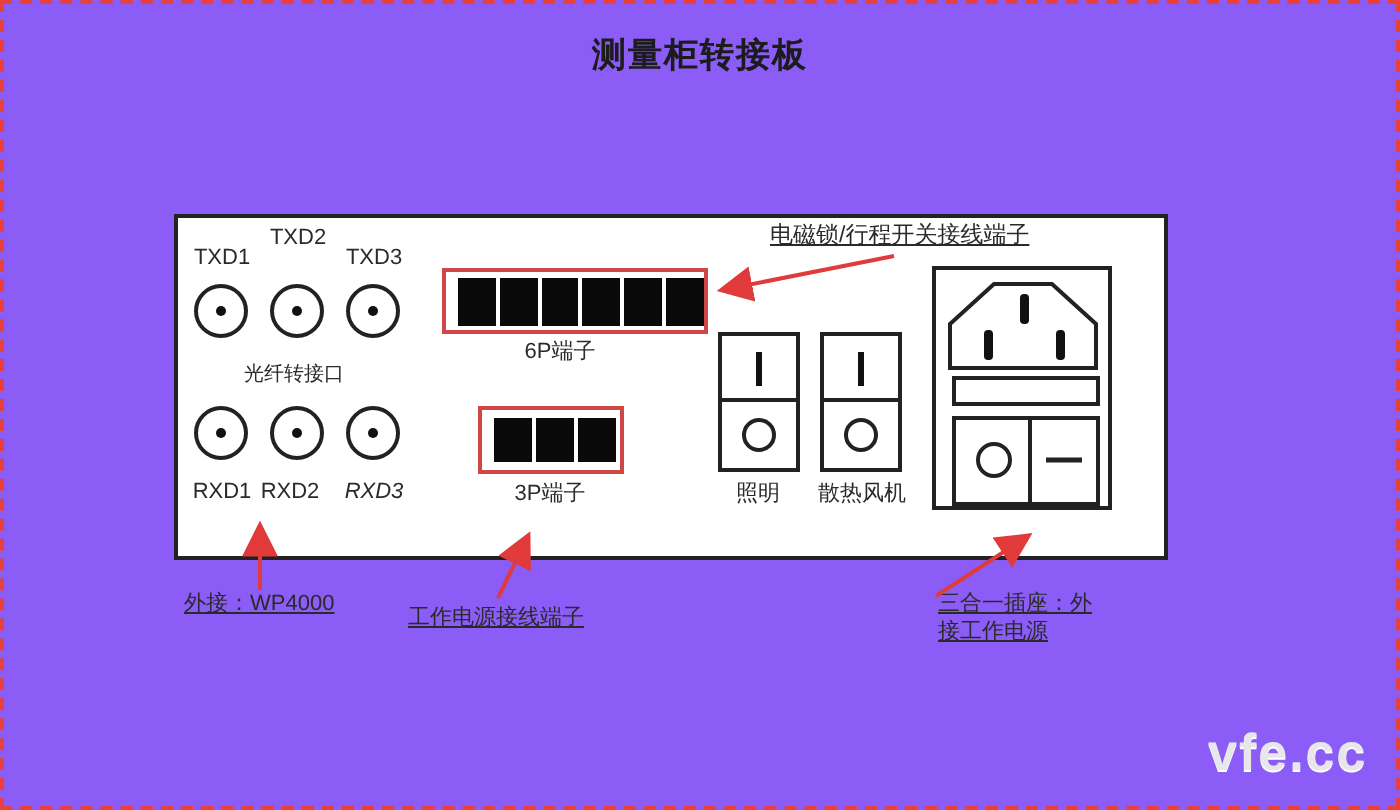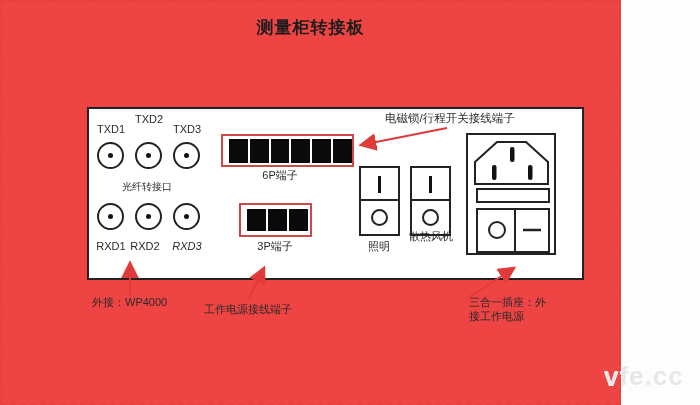--- a/index.html
+++ b/index.html
@@ -6,22 +6,22 @@
   html,body { width:700px; height:405px; }
   body{
     font-family:"Liberation Sans","DejaVu Sans",sans-serif;
     background:#fdfdfd;
     color:#2a2a2a;
     position:relative;
     overflow:hidden;
   }
   .canvas{
     position:absolute; inset:0;
-    width:621px; height:405px;
-    background:#ef4444;
+    width:700px; height:405px;
+    background:#8b5cf6;
     border:2px dashed #e8403a;
   }
   .title{
     position:absolute; top:14px; left:0; width:100%;
     text-align:center; font-size:17px; font-weight:bold; color:#1c1c1c;
     letter-spacing:1px;
   }
   
   .panel{
     position:absolute; left:85px; top:105px; width:497px; height:173px;
@@ -62,21 +62,21 @@
     position:absolute; left:50%; top:50%; width:17px; height:17px;
     margin:-8.5px 0 0 -8.5px; border:2px solid #222; border-radius:50%;
   }
   
   .socket{
     position:absolute; left:377px; top:24px; width:90px; height:122px;
     border:2px solid #222; background:#fff;
   }
   .socket svg{ position:absolute; left:0; top:0; }
   
-  .note{ position:absolute; font-size:11px; color:#2a2a2a; line-height:13.5px; white-space:nowrap; }
+  .note{ position:absolute; font-size:11px; color:#2a2a2a; line-height:13.5px; white-space:nowrap;text-decoration:underline; }
   .arrows{ position:absolute; left:0; top:0; pointer-events:none; }
   .watermark{
     position:absolute; left:602px; top:359px;
     font-size:26px; font-weight:bold; color:#e7e7eb;
     text-shadow:0 1px 0 #fff; letter-spacing:1px;
   }
 </style>
 </head>
 <body>
 
@@ -144,21 +144,21 @@
     <div class="lbl center" style="left:260px;top:130px;width:60px;">照明</div>
 
     <div class="switch" style="left:321px;top:57px;">
       <div class="upper">
           <span class="vline"></span>
         </div>
       <div class="lower">
           <span class="ring"></span>
         </div>
     </div>
-    <div class="lbl center" style="left:314px;top:120px;width:56px;">散热风机</div>
+    <div class="lbl center" style="left:314px;top:130px;width:56px;">散热风机</div>
 
     <div class="socket">
       <svg width="86" height="118" viewBox="0 0 86 118">
 
         <polygon points="7,27 29,7 58,7 80,27 80,49 7,49" fill="none" stroke="#222" stroke-width="2"></polygon>
         <rect x="42" y="12" width="4.5" height="15" rx="2" fill="#111"></rect>
         <rect x="24" y="30" width="4.5" height="15" rx="2" fill="#111"></rect>
         <rect x="60" y="30" width="4.5" height="15" rx="2" fill="#111"></rect>
 
         <rect x="9" y="54" width="72" height="13" fill="none" stroke="#222" stroke-width="2"></rect>

